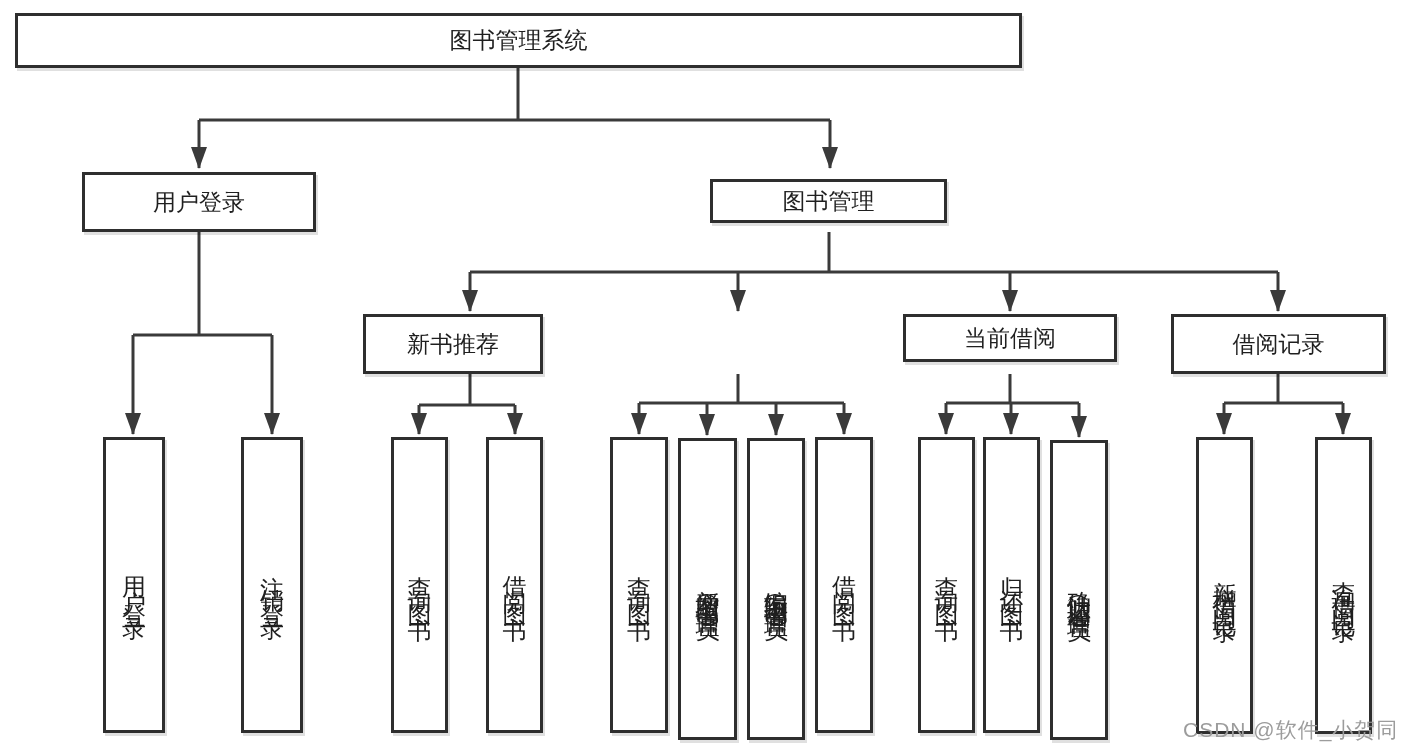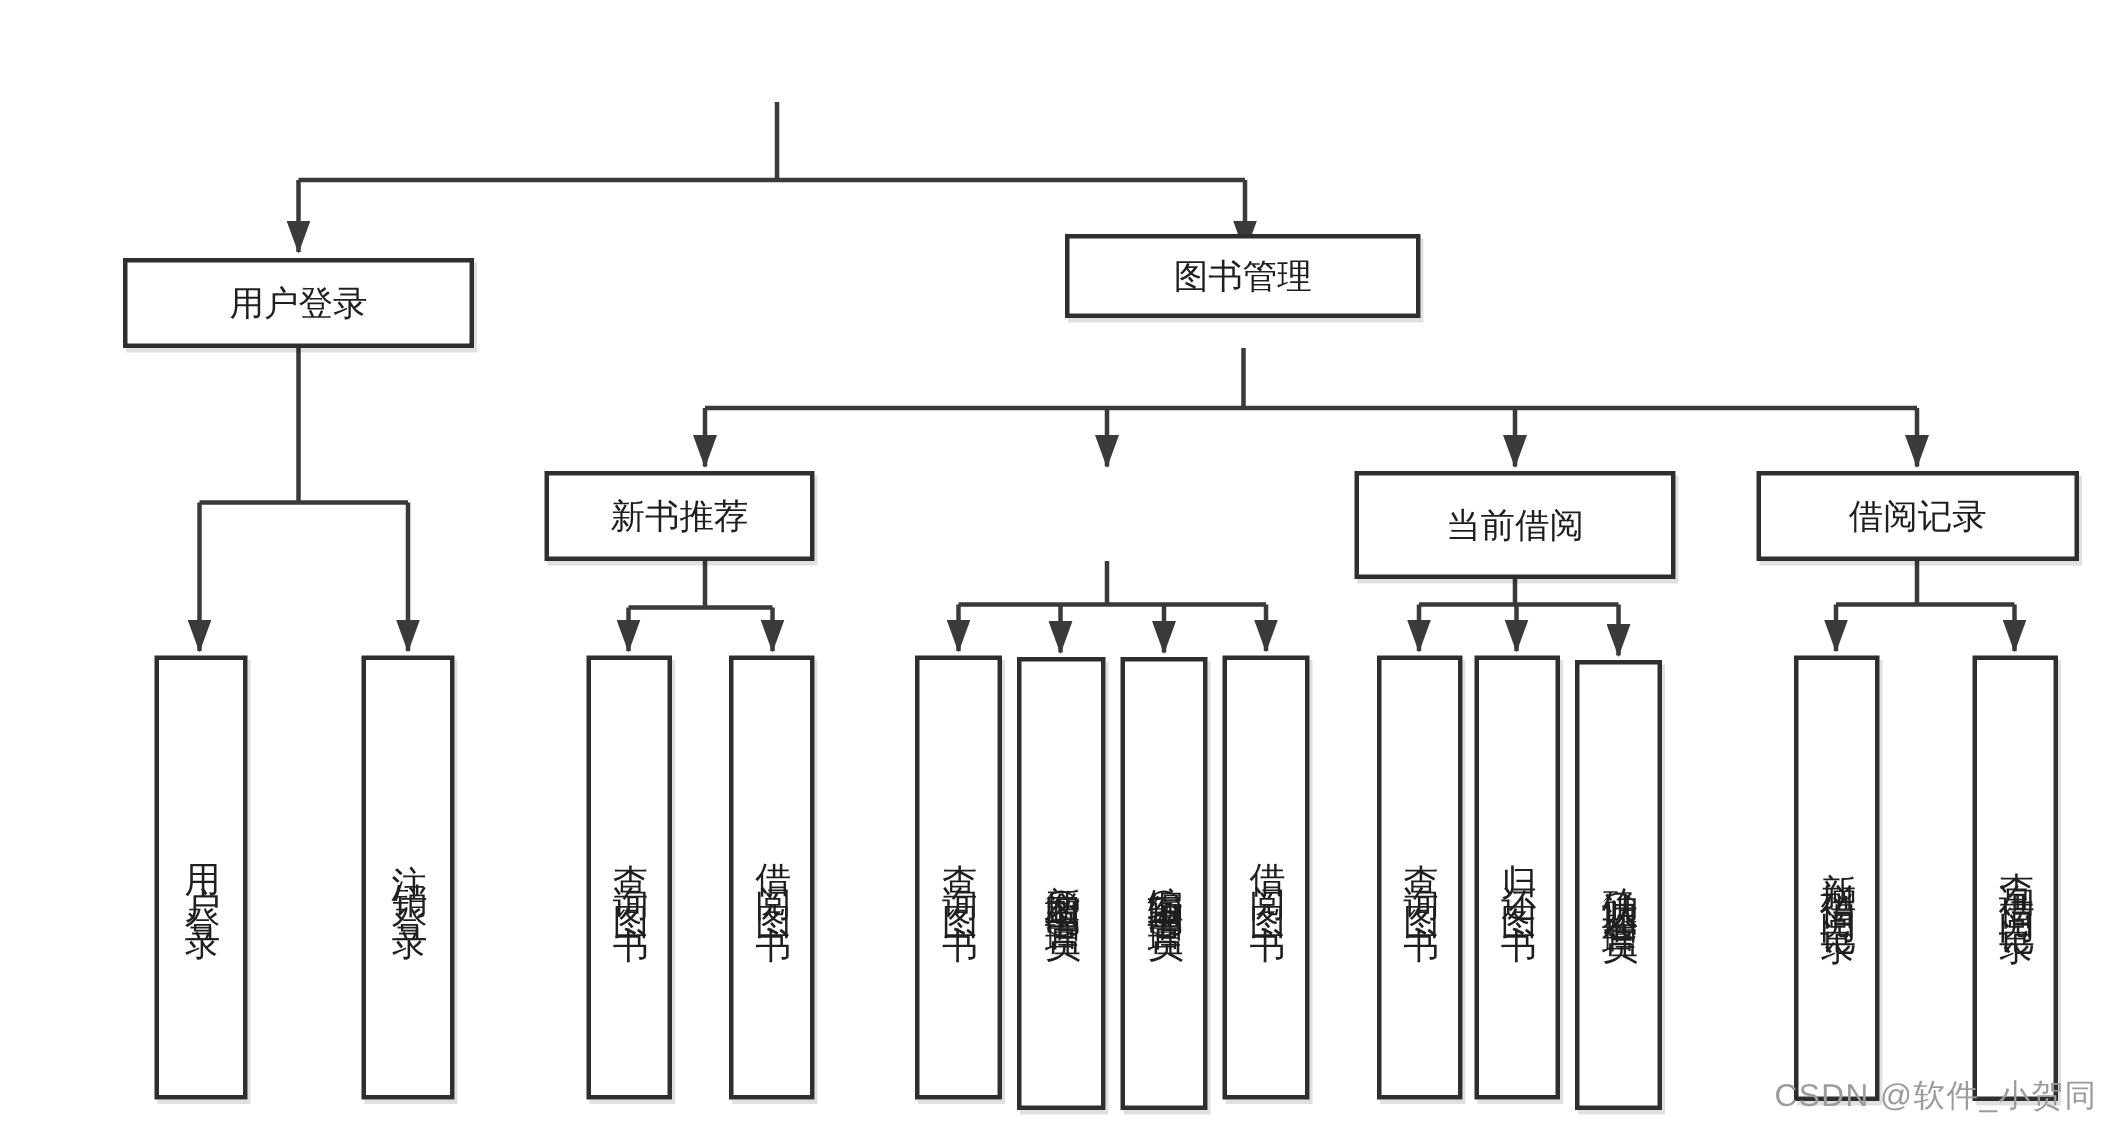--- a/index.html
+++ b/index.html
@@ -71,32 +71,35 @@
     <path class="cline" d="M1010,374 V403 M946,403 H1079"></path>
     <line class="cline arrow" x1="946" y1="403" x2="946" y2="434"></line>
     <line class="cline arrow" x1="1011" y1="403" x2="1011" y2="434"></line>
     <line class="cline arrow" x1="1079" y1="403" x2="1079" y2="437"></line>
 
     <path class="cline" d="M1278,374 V403 M1224,403 H1343"></path>
     <line class="cline arrow" x1="1224" y1="403" x2="1224" y2="434"></line>
     <line class="cline arrow" x1="1343" y1="403" x2="1343" y2="434"></line>
   </svg>
 
+  <div class="node" style="left:15px;top:13px;width:1007px;height:55px;">
+    <span>图书管理系统</span>
+  </div>
 
   <div class="node" style="left:82px;top:172px;width:234px;height:60px;">
     <span>用户登录</span>
   </div>
-  <div class="node" style="left:710px;top:156px;width:237px;height:56px;">
+  <div class="node" style="left:710px;top:179px;width:237px;height:44px;">
     <span>图书管理</span>
   </div>
 
   <div class="node" style="left:363px;top:314px;width:180px;height:60px;">
     <span>新书推荐</span>
   </div>
-  <div class="node" style="left:903px;top:314px;width:214px;height:72px;">
+  <div class="node" style="left:903px;top:314px;width:214px;height:48px;">
     <span>当前借阅</span>
   </div>
   <div class="node" style="left:1171px;top:314px;width:215px;height:60px;">
     <span>借阅记录</span>
   </div>
 
   <div class="node" style="left:103px;top:437px;width:62px;height:296px;">
     <span class="leaf-label" style="letter-spacing: 14px;">用户登录</span>
   </div>
   <div class="node" style="left:241px;top:437px;width:62px;height:296px;">

